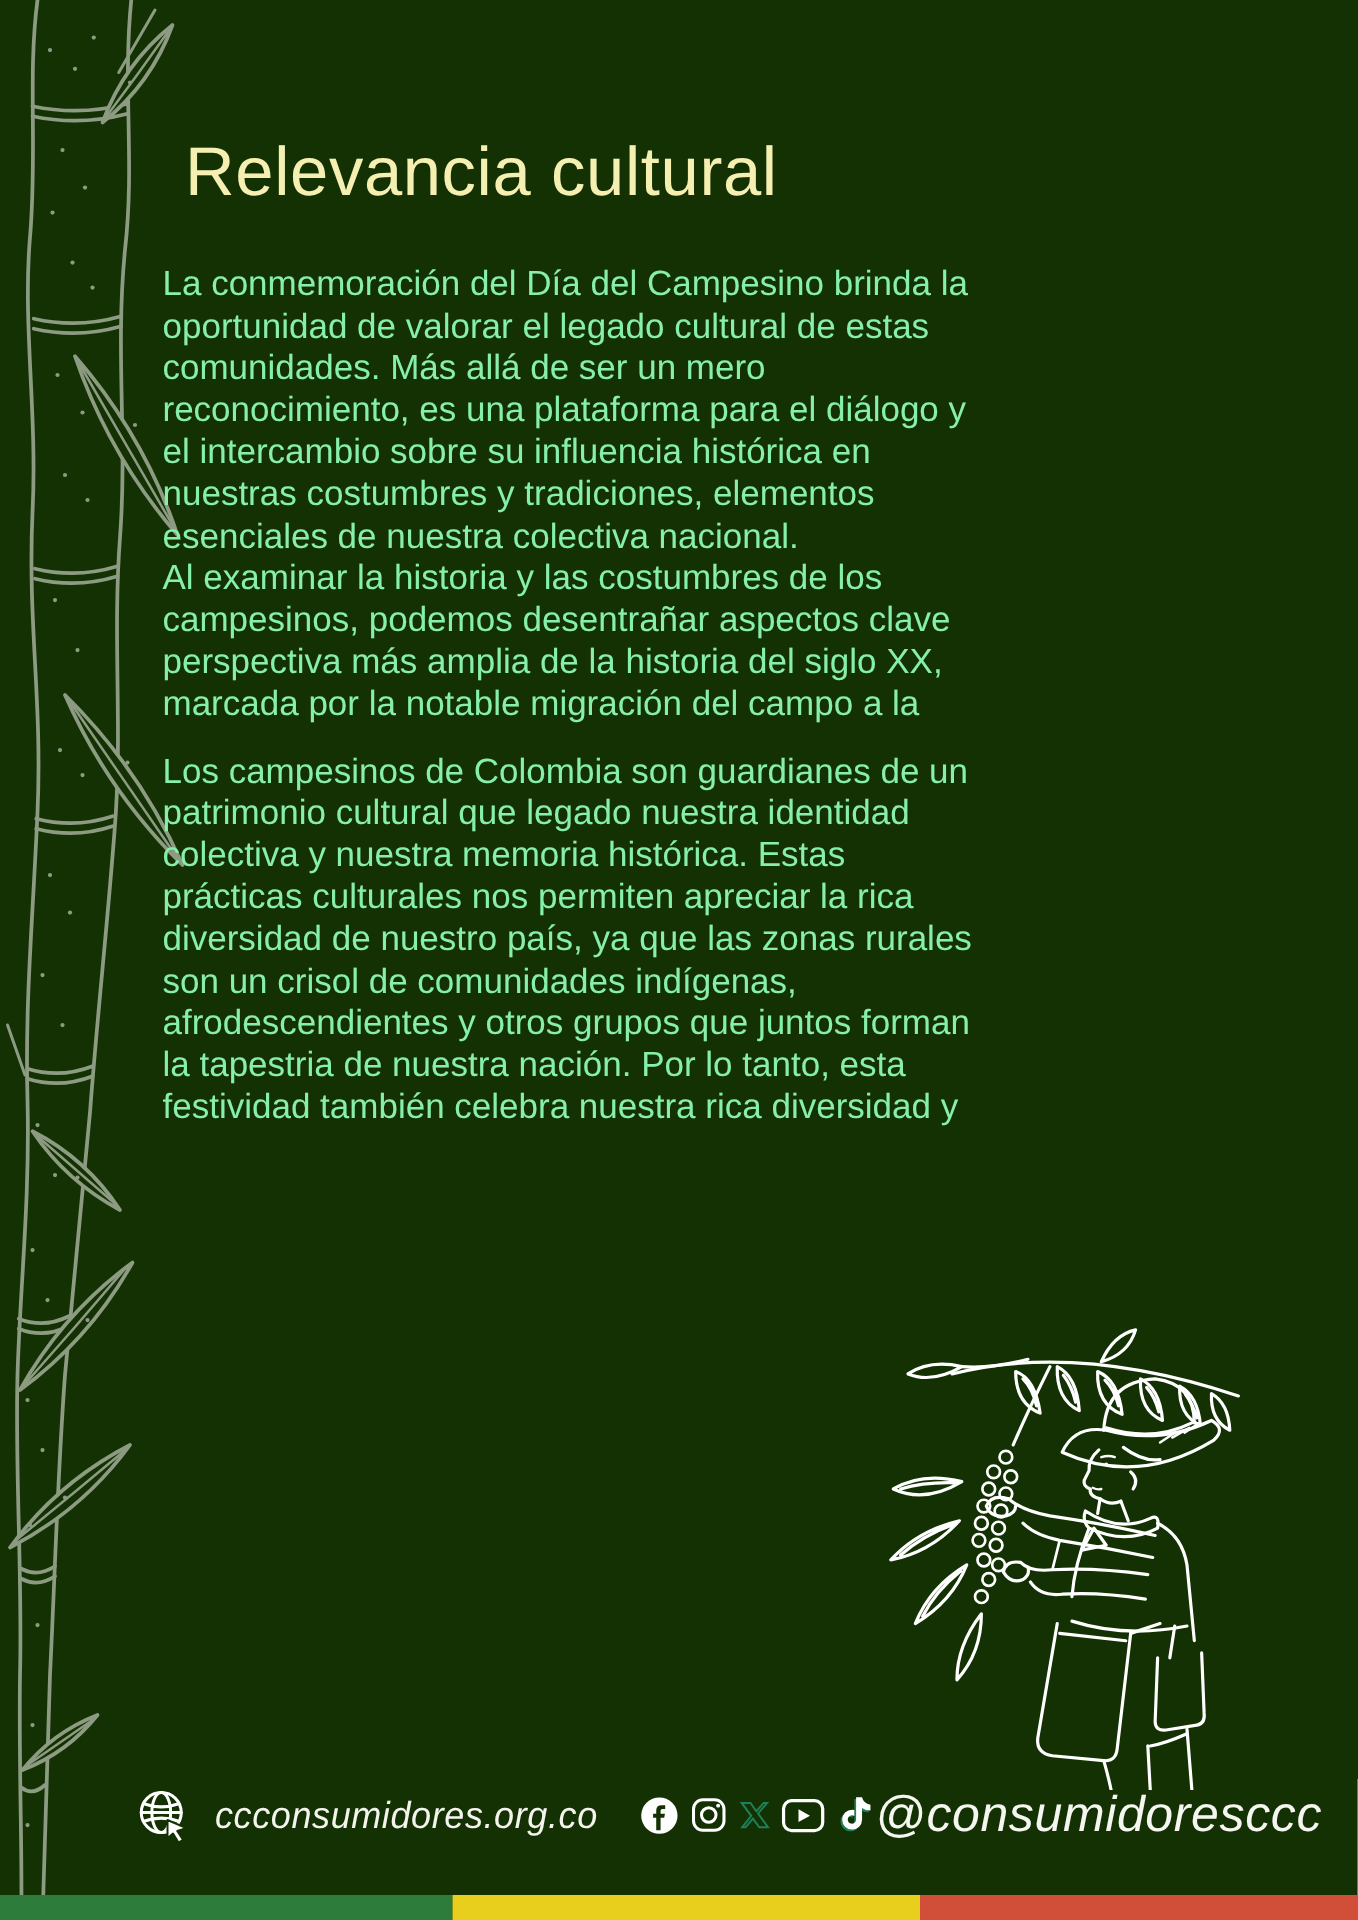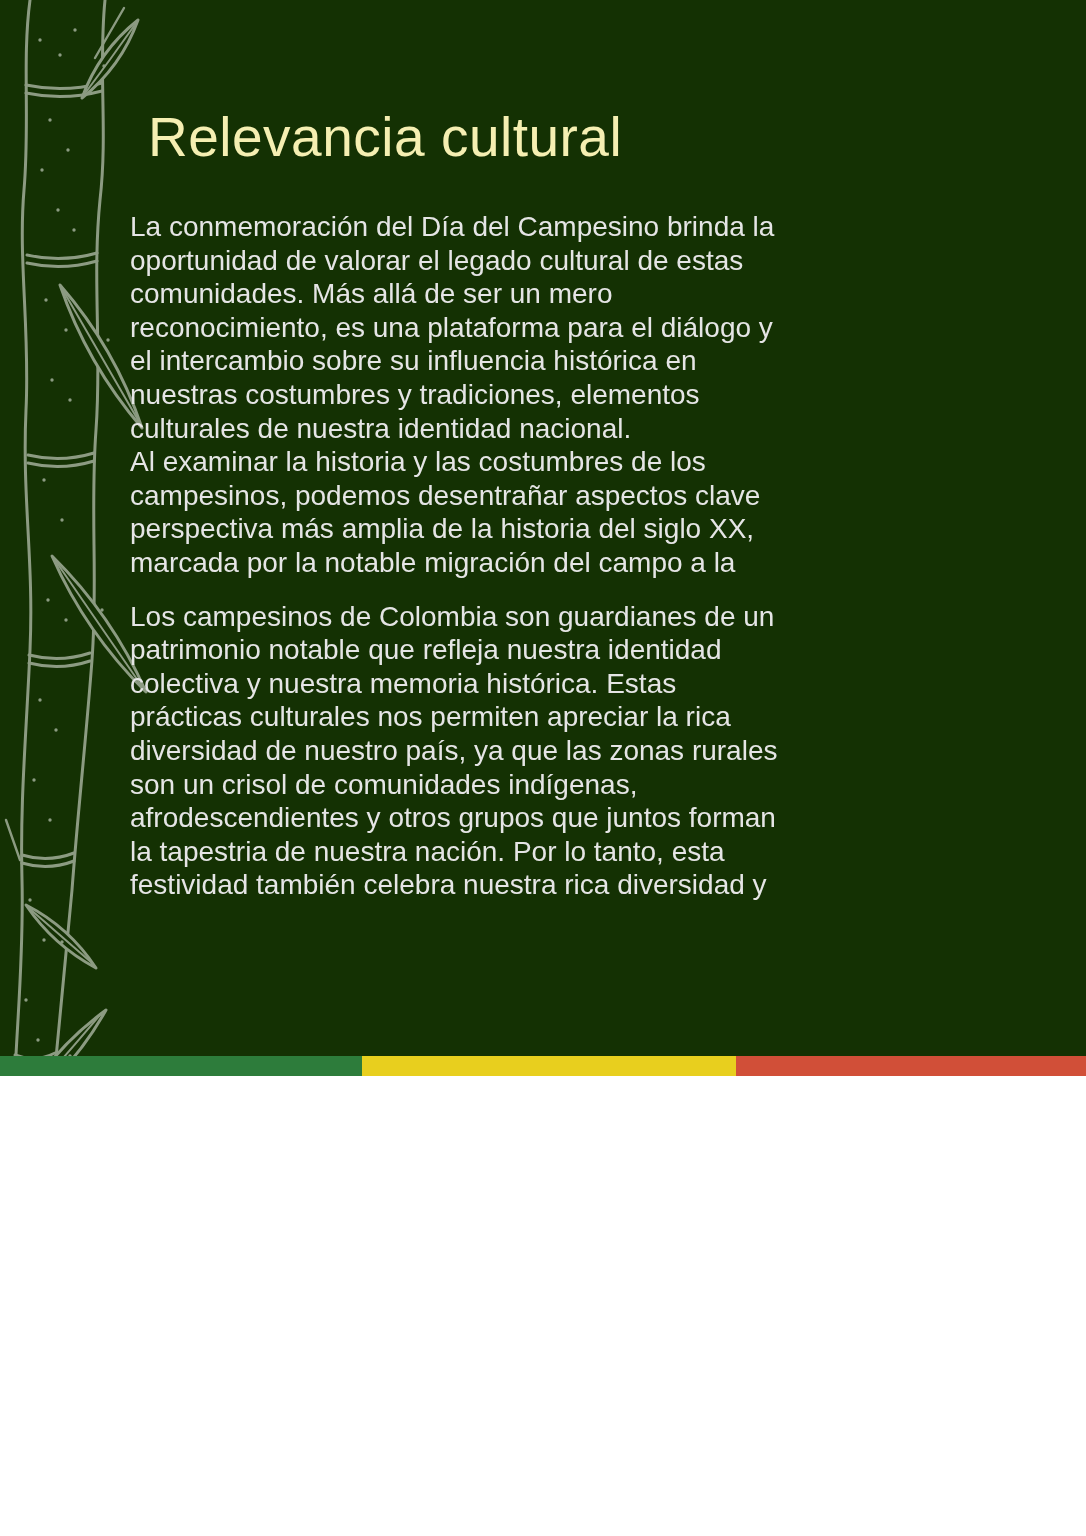--- a/index.html
+++ b/index.html
@@ -3,37 +3,37 @@
 <meta charset="utf-8">
 <style>
   html,body{margin:0;padding:0;}
   body{
     width:1086px;height:1536px;
     font-family:"Liberation Sans", sans-serif;
     overflow:hidden;
   }
   .canvas{
     position:relative;
-    width:1086px;height:1076px;
+    width:1086px;height:1536px;
     background:#143103;
     overflow:hidden;
   }
   .bamboo{
     position:absolute;left:0;top:0;width:150px;height:1536px;
     opacity:.8;
   }
   .title{
     position:absolute;left:148px;top:104px;
     font-size:55px;line-height:1.2;font-weight:400;
     color:#f5efb2;letter-spacing:.5px;white-space:nowrap;
     margin:0;
   }
   .bodytext{
     position:absolute;left:130px;top:210px;width:880px;
-    color:#e5e5e5;font-size:28px;line-height:33.6px;
+    color:#86efac;font-size:28px;line-height:33.6px;
   }
   .bodytext .line{white-space:nowrap;}
   .paragraph-2{margin-top:20px;}
   .farmer{
     position:absolute;left:672px;top:1060px;width:330px;height:372px;
   }
   .footer{
     position:absolute;left:12px;top:1424px;width:1086px;height:64px;
     color:#f8f8f3;
     font-style:italic;
@@ -141,29 +141,29 @@
   <h1 class="title" style="color: rgb(245, 239, 178);">Relevancia cultural</h1>
 
   <div class="bodytext">
     <div class="paragraph paragraph-1">
       <div class="line">La conmemoración del Día del Campesino brinda la</div>
       <div class="line">oportunidad de valorar el legado cultural de estas</div>
       <div class="line">comunidades. Más allá de ser un mero</div>
       <div class="line">reconocimiento, es una plataforma para el diálogo y</div>
       <div class="line">el intercambio sobre su influencia histórica en</div>
       <div class="line">nuestras costumbres y tradiciones, elementos</div>
-      <div class="line">culturales de nuestra identidad nacional.</div>
+      <div class="line">esenciales de nuestra colectiva nacional.</div>
       <div class="line">Al examinar la historia y las costumbres de los</div>
       <div class="line">campesinos, podemos desentrañar aspectos clave</div>
       <div class="line">perspectiva más amplia de la historia del siglo XX,</div>
       <div class="line">marcada por la notable migración del campo a la</div>
     </div>
     <div class="paragraph paragraph-2">
       <div class="line">Los campesinos de Colombia son guardianes de un</div>
-      <div class="line">patrimonio notable que refleja nuestra identidad</div>
+      <div class="line">patrimonio cultural que legado nuestra identidad</div>
       <div class="line">colectiva y nuestra memoria histórica. Estas</div>
       <div class="line">prácticas culturales nos permiten apreciar la rica</div>
       <div class="line">diversidad de nuestro país, ya que las zonas rurales</div>
       <div class="line">son un crisol de comunidades indígenas,</div>
       <div class="line">afrodescendientes y otros grupos que juntos forman</div>
       <div class="line">la tapestria de nuestra nación. Por lo tanto, esta</div>
       <div class="line">festividad también celebra nuestra rica diversidad y</div>
     </div>
   </div>
 

